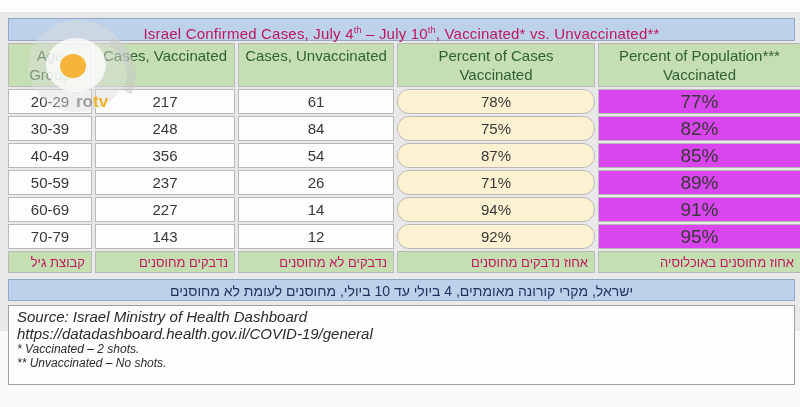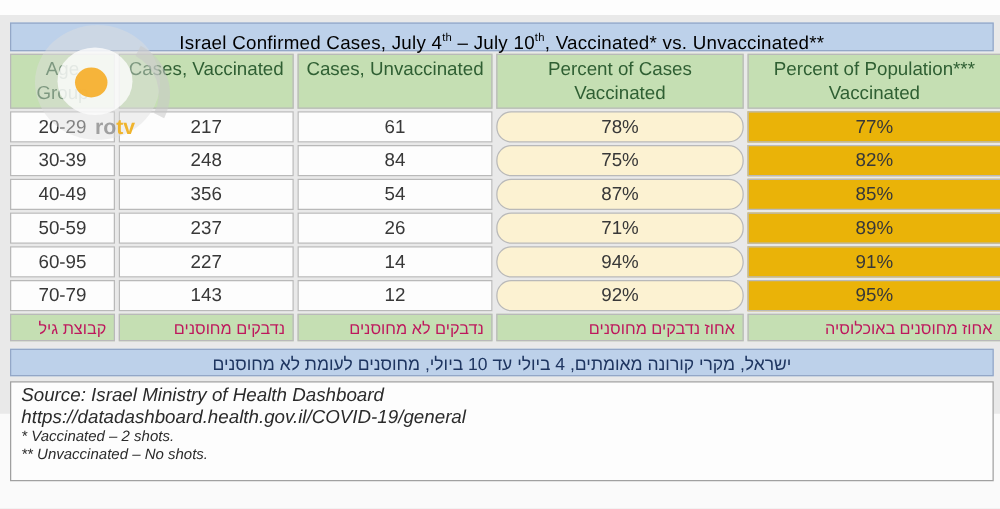--- a/index.html
+++ b/index.html
@@ -4,31 +4,31 @@
 <style>
   html,body{margin:0;padding:0;}
   body{width:800px;height:407px;overflow:hidden;background:#e9e9e9;
        font-family:"Liberation Sans", sans-serif;}
   .stage{position:relative;width:800px;height:407px;overflow:hidden;}
   .top-strip{position:absolute;left:0;top:0;width:800px;height:12px;background:#fdfdfd;}
   .bottom-bg{position:absolute;left:0;top:331px;width:800px;height:76px;background:#fafafa;}
   .wrap{position:absolute;left:8px;top:18px;width:787px;}
 
   .title-bar{height:23px;line-height:23px;background:#bdd1ea;border:1px solid #93a7c7;
-             text-align:center;color:#000000;font-size:15px;letter-spacing:.2px;box-sizing:border-box;}
+             text-align:center;color:#be185d;font-size:15px;letter-spacing:.2px;box-sizing:border-box;}
   .title-bar sup{font-size:9px;}
 
   table.main{width:787px;border-collapse:separate;border-spacing:3px 2px;table-layout:fixed;
              margin-left:-3px;}
   table.main td,table.main th{border:1px solid #b9b9b9;box-sizing:border-box;overflow:hidden;}
   th.hdr{background:#c5dfb3;color:#2f5f33;font-weight:normal;text-align:center;
          vertical-align:top;font-size:15px;line-height:19px;padding:2px 5px;height:42px;}
   td.num{background:#fdfdfd;color:#383838;text-align:center;font-size:15px;height:25px;padding:0;}
   td.pct-y{background:#fcf2d2;color:#383838;text-align:center;font-size:15px;height:25px;padding:0;border-radius:12px;}
-  td.pct-p{background:#eab308;color:#383838;text-align:center;font-size:15px;height:25px;padding:0;}
+  td.pct-p{background:#d946ef;color:#383838;text-align:center;font-size:19px;height:25px;padding:0;}
   td.heb{background:#c5dfb3;color:#be185d;text-align:right;direction:rtl;font-size:13px;
          height:22px;padding:0 6px;}
 
   .banner{margin-top:4px;height:22px;line-height:22px;background:#bdd1ea;border:1px solid #93a7c7;
           text-align:center;color:#1e3560;font-size:14px;direction:rtl;box-sizing:border-box;}
 
   .source-box{margin-top:4px;background:#fdfdfd;border:1px solid #a0a0a0;padding:2px 8px;
               height:80px;box-sizing:border-box;font-style:italic;color:#2b2b2b;}
   .src-line{font-size:15px;line-height:17px;}
   .src-note{font-size:12px;line-height:14px;}
@@ -99,21 +99,21 @@
         <td class="pct-p">85%</td>
       </tr>
       <tr>
         <td class="num">50-59</td>
         <td class="num">237</td>
         <td class="num">26</td>
         <td class="pct-y">71%</td>
         <td class="pct-p">89%</td>
       </tr>
       <tr>
-        <td class="num">60-95</td>
+        <td class="num">60-69</td>
         <td class="num">227</td>
         <td class="num">14</td>
         <td class="pct-y">94%</td>
         <td class="pct-p">91%</td>
       </tr>
       <tr>
         <td class="num">70-79</td>
         <td class="num">143</td>
         <td class="num">12</td>
         <td class="pct-y">92%</td>

